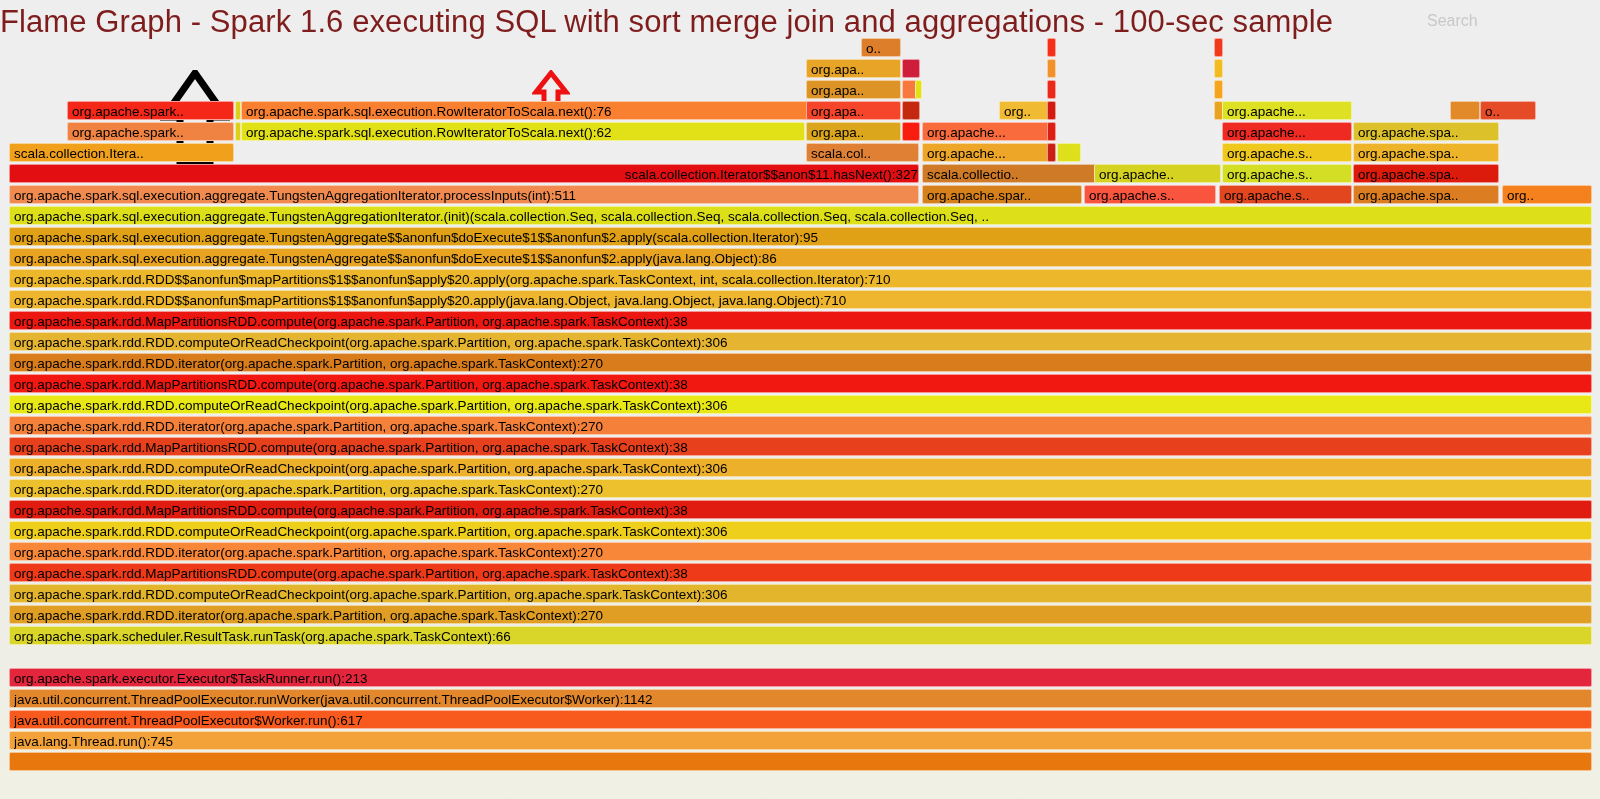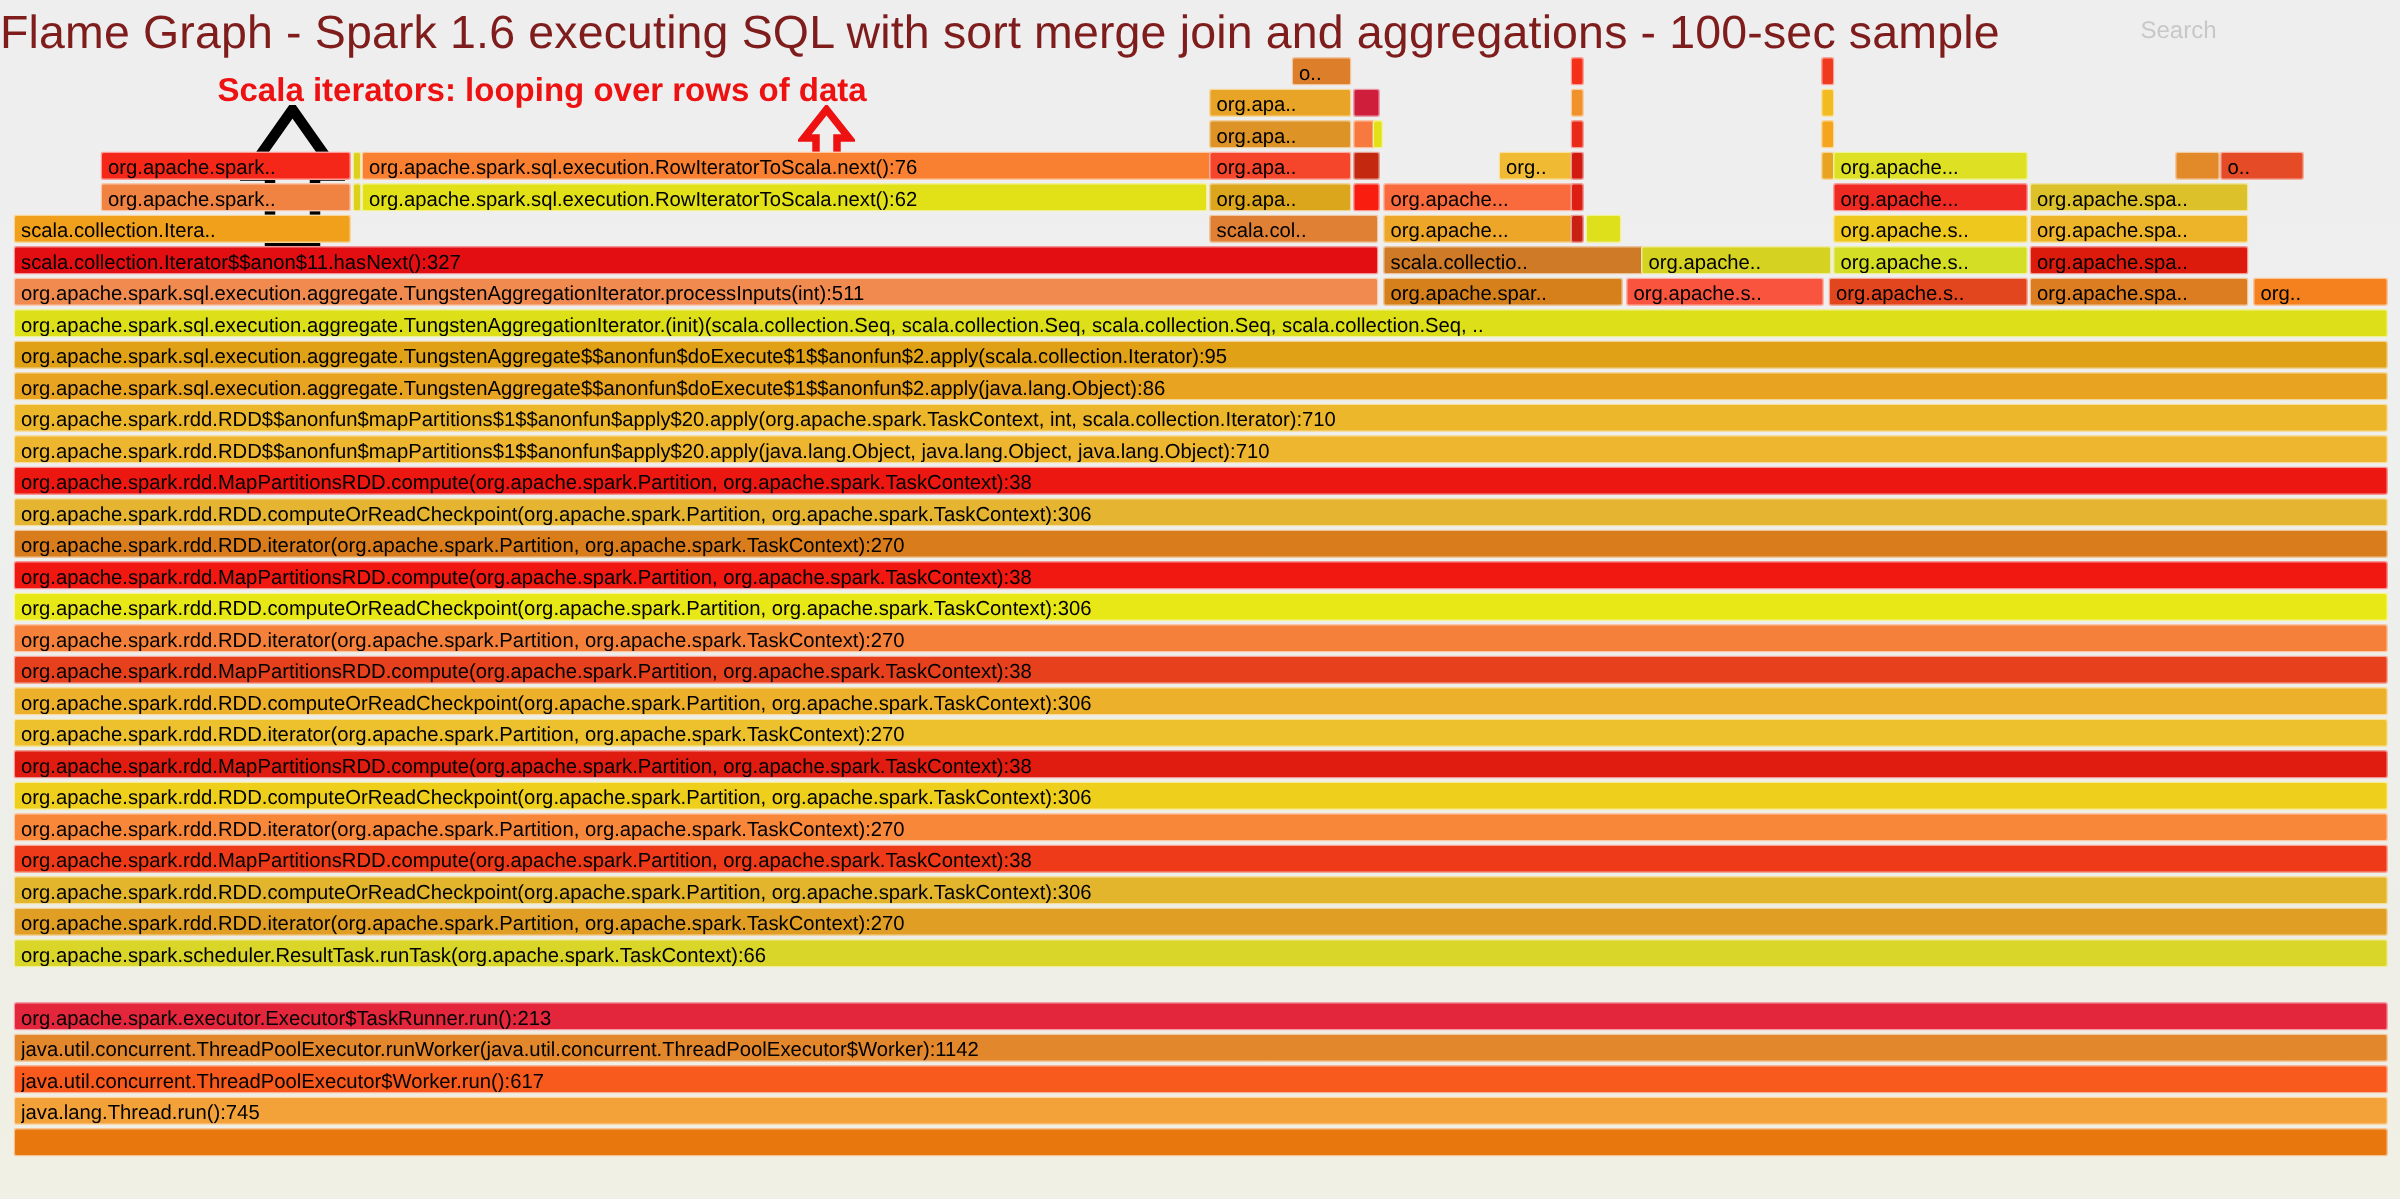--- a/index.html
+++ b/index.html
@@ -78,21 +78,20 @@
 <body>
 
 <div id="stage">
 
   <div id="bg-gradient"></div>
 
   <div id="title">Flame Graph - Spark 1.6 executing SQL with sort merge join and aggregations - 100-sec sample</div>
 
   <div id="search-box">Search</div>
 
-  <div id="annotation">Scala iterators: looping over rows of data</div>
 
   <svg class="arrow" id="arrow-black" width="70" height="95" viewBox="0 0 70 95">
     <path d="M35 3 L66 47 L50 47 L50 92 L20 92 L20 47 L4 47 Z" fill="#eeeeee" stroke="#000000" stroke-width="7" stroke-linejoin="miter"></path>
   </svg>
 
   <svg class="arrow" id="arrow-red" width="38" height="45" viewBox="0 0 38 45">
     <path d="M19 3 L34 22 L26 22 L26 42 L12 42 L12 22 L4 22 Z" fill="#eeeeee" stroke="#ee1111" stroke-width="5" stroke-linejoin="miter"></path>
   </svg>
 
   <div id="frames">
@@ -206,21 +205,21 @@
       </div>
       <div class="frame" style="left: 1057px; top: 143px; width: 24px; background: rgb(221, 224, 26);">
         <span class="lbl"></span>
       </div>
       <div class="frame" style="left: 1222px; top: 143px; width: 130px; background: rgb(238, 200, 28);">
         <span class="lbl">org.apache.s..</span>
       </div>
       <div class="frame" style="left: 1353px; top: 143px; width: 146px; background: rgb(238, 180, 41);">
         <span class="lbl">org.apache.spa..</span>
       </div>
-      <div class="frame" style="left: 9px; top: 164px; width: 910px; background: rgb(227, 14, 18);">
+      <div class="frame" style="left: 9px; top: 164px; width: 910px; background: rgb(227, 14, 18); text-align: right;">
         <span class="lbl">scala.collection.Iterator$$anon$11.hasNext():327</span>
       </div>
       <div class="frame" style="left: 922px; top: 164px; width: 174px; background: rgb(207, 122, 38);">
         <span class="lbl">scala.collectio..</span>
       </div>
       <div class="frame" style="left: 1094px; top: 164px; width: 127px; background: rgb(214, 210, 34);">
         <span class="lbl">org.apache..</span>
       </div>
       <div class="frame" style="left: 1222px; top: 164px; width: 130px; background: rgb(212, 222, 36);">
         <span class="lbl">org.apache.s..</span>

